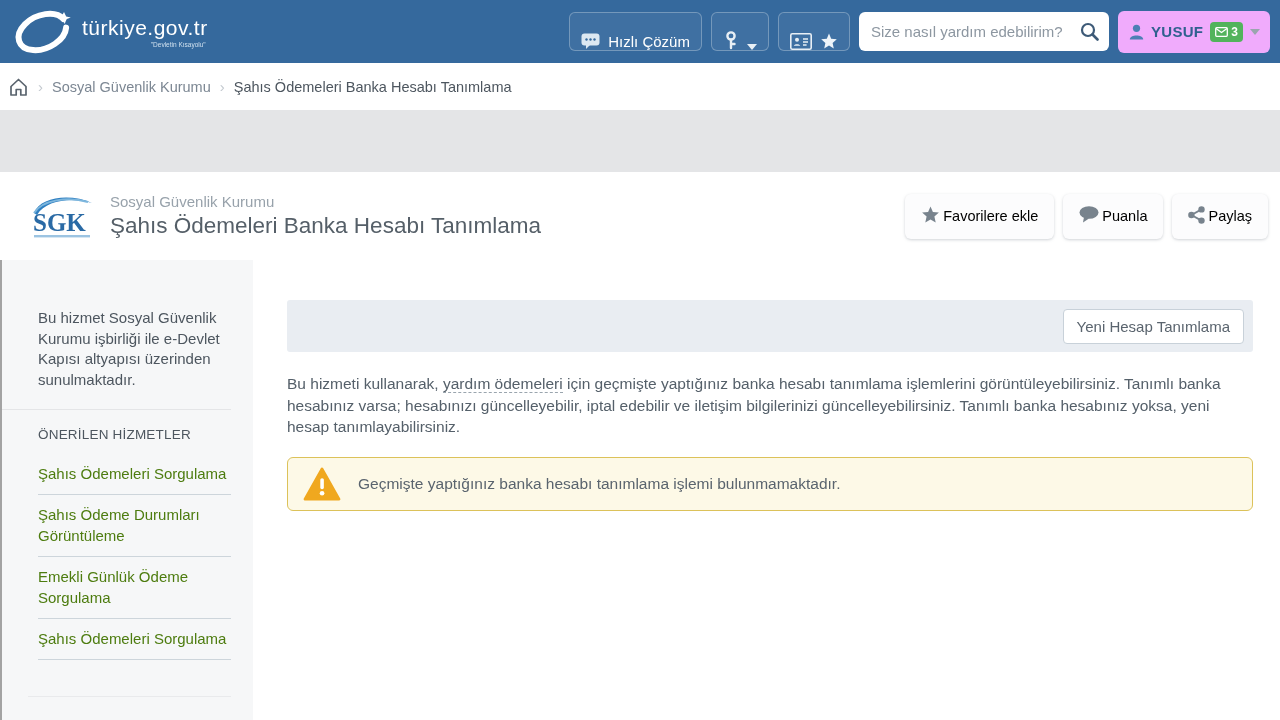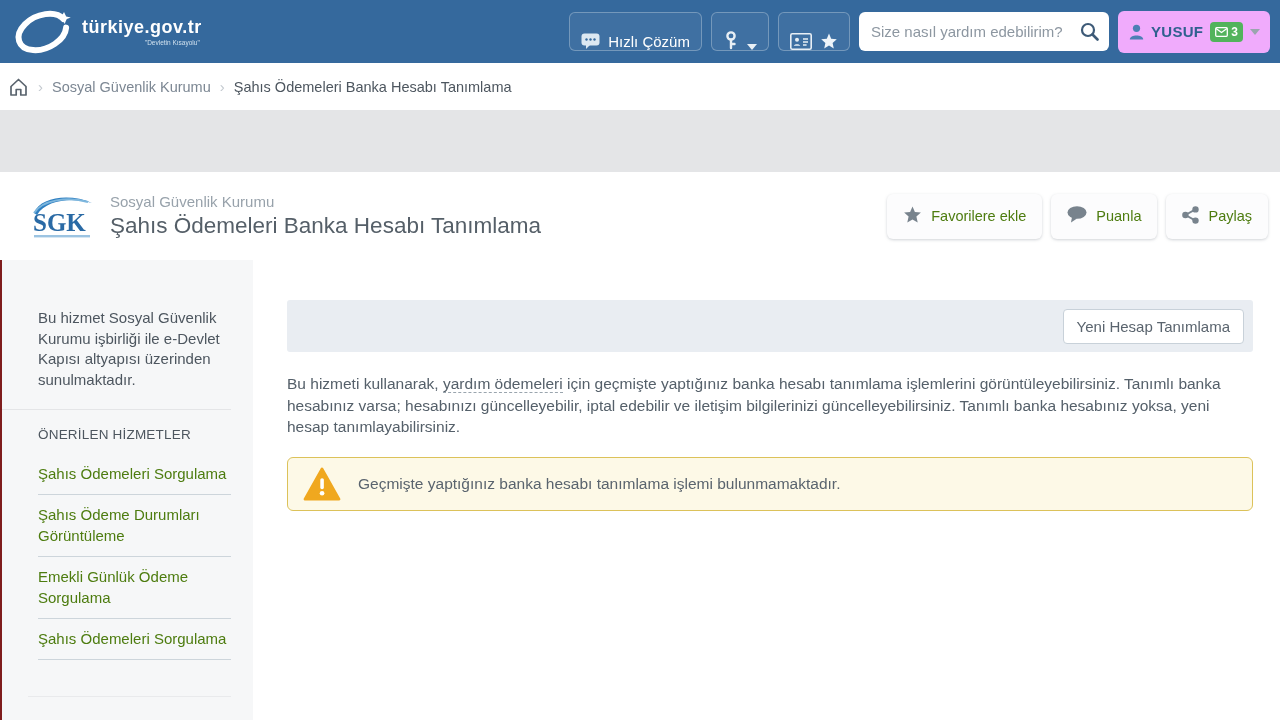--- a/index.html
+++ b/index.html
@@ -16,21 +16,21 @@
     background: #35699d;
     display: flex;
     align-items: center;
     justify-content: space-between;
     padding: 0 10px 0 12px;
   }
   .logo-wrap { display: flex; align-items: center; cursor: pointer; }
   .logo-swoosh { margin-right: 6px; }
   .logo-textblock { display: flex; flex-direction: column; }
   .logo-text {
-    color: #fff; font-size: 18px; font-weight: bold; letter-spacing: 0.5px;
+    color: #fff; font-size: 21px; font-weight: normal; letter-spacing: 0.5px;
   }
   .logo-tagline {
     color: #cfe0ee; font-size: 6.5px; align-self: flex-end; margin-top: 1px; margin-right: 2px;
   }
   .header-right { display: flex; align-items: center; gap: 9px; }
   .hdr-btn {
     height: 39px;
     display: flex; align-items: flex-end; gap: 8px;
     background: rgba(255,255,255,0.05);
     border: 1px solid rgba(255,255,255,0.28);
@@ -100,34 +100,34 @@
   .sgk-logo { margin-right: 14px; flex-shrink: 0; }
   .title-texts { flex: 1; min-width: 0; }
   .agency-name { color: #98a2ab; font-size: 15px; margin-bottom: 3px; }
   .page-title { color: #555f68; font-size: 22.5px; font-weight: 400; }
   .title-actions { display: flex; gap: 9px; margin-right: 2px; }
   .action-btn {
     background: #fcfcfd;
     border: none;
     border-radius: 6px;
     box-shadow: 0 1px 3px rgba(120,130,140,0.35);
-    display: flex; align-items: center; gap: 9px;
+    display: flex; align-items: center; gap: 3px;
     padding: 12px 16px;
-    color: #4d7c0f; font-size: 14.5px;
+    color: #000000; font-size: 14.5px;
     cursor: pointer;
     font-family: "Liberation Sans", "DejaVu Sans", sans-serif;
   }
   .action-btn .glyph { color: #78838d; font-size: 17px; line-height: 1; }
 
   
   .content-row { display: flex; height: 460px; }
   .sidebar {
     width: 253px; flex-shrink: 0;
     background: #f6f7f8;
-    border-left: 2px solid #7f1d1d;
+    border-left: 2px solid #a3a3a3;
     padding: 48px 22px 8px 36px;
   }
   .sidebar-info { font-size: 15px; line-height: 20.5px; color: #4d565f; }
   .side-divider { border: none; border-top: 1px solid #e4e5e7; margin: 19px 0 17px -36px; }
   .suggested-header {
     font-size: 13.5px; color: #4d565f; letter-spacing: 0.2px; margin-bottom: 12px;
   }
   .side-links { list-style: none; }
   .side-link {
     color: #4d7c0f; font-size: 15px; line-height: 21px;

